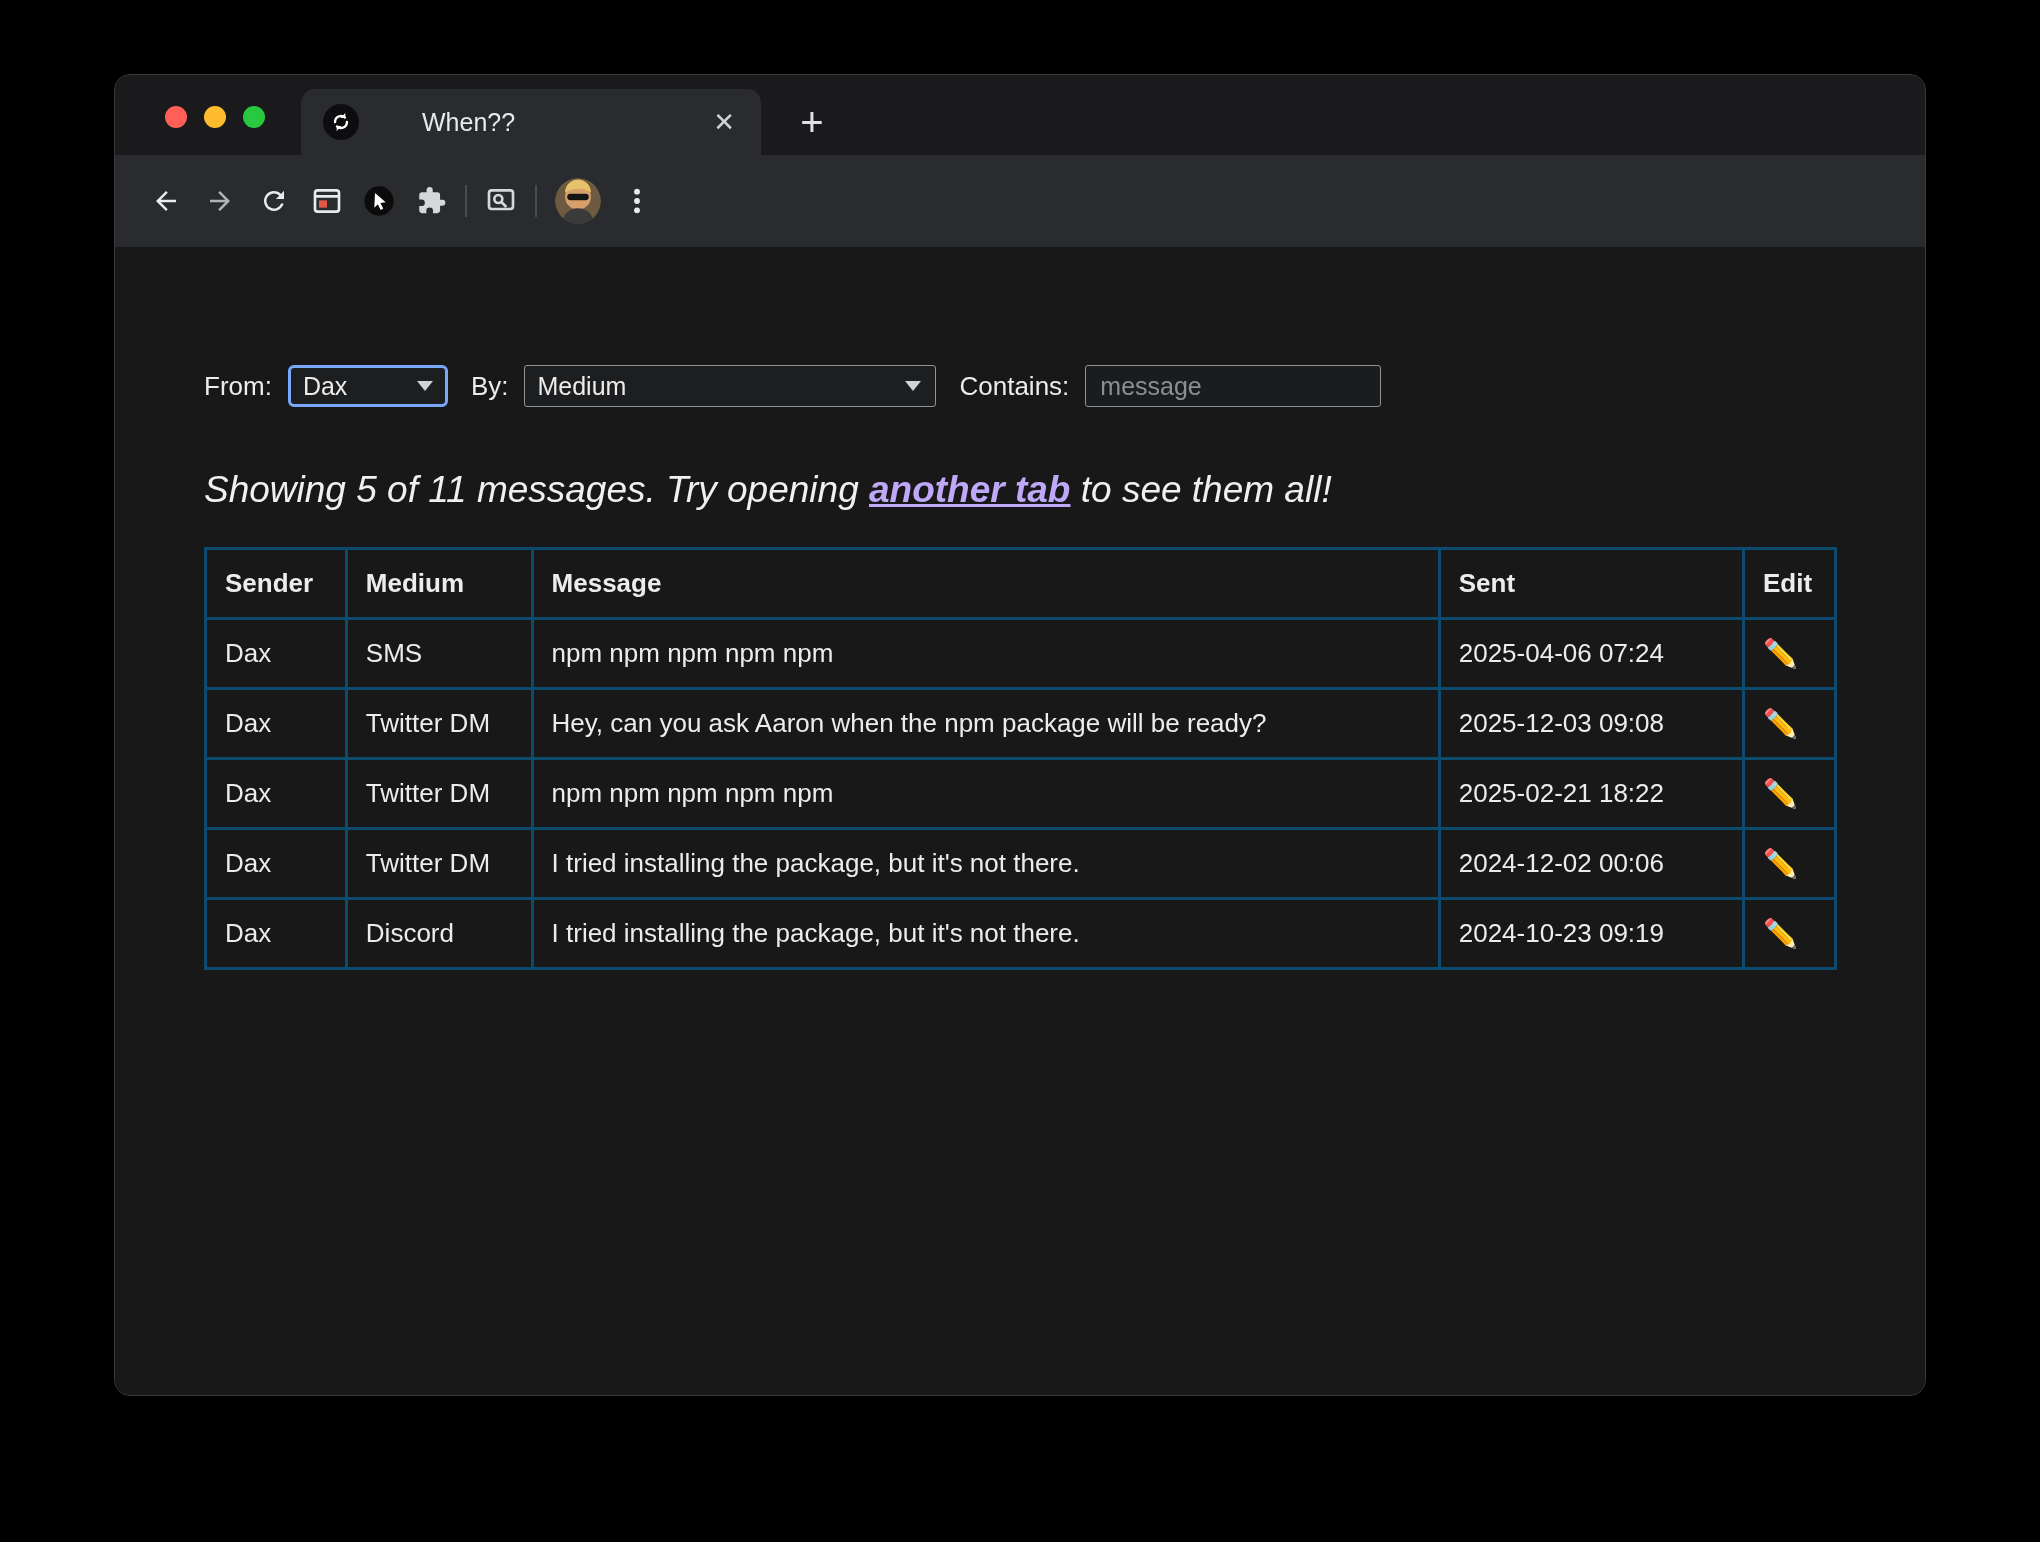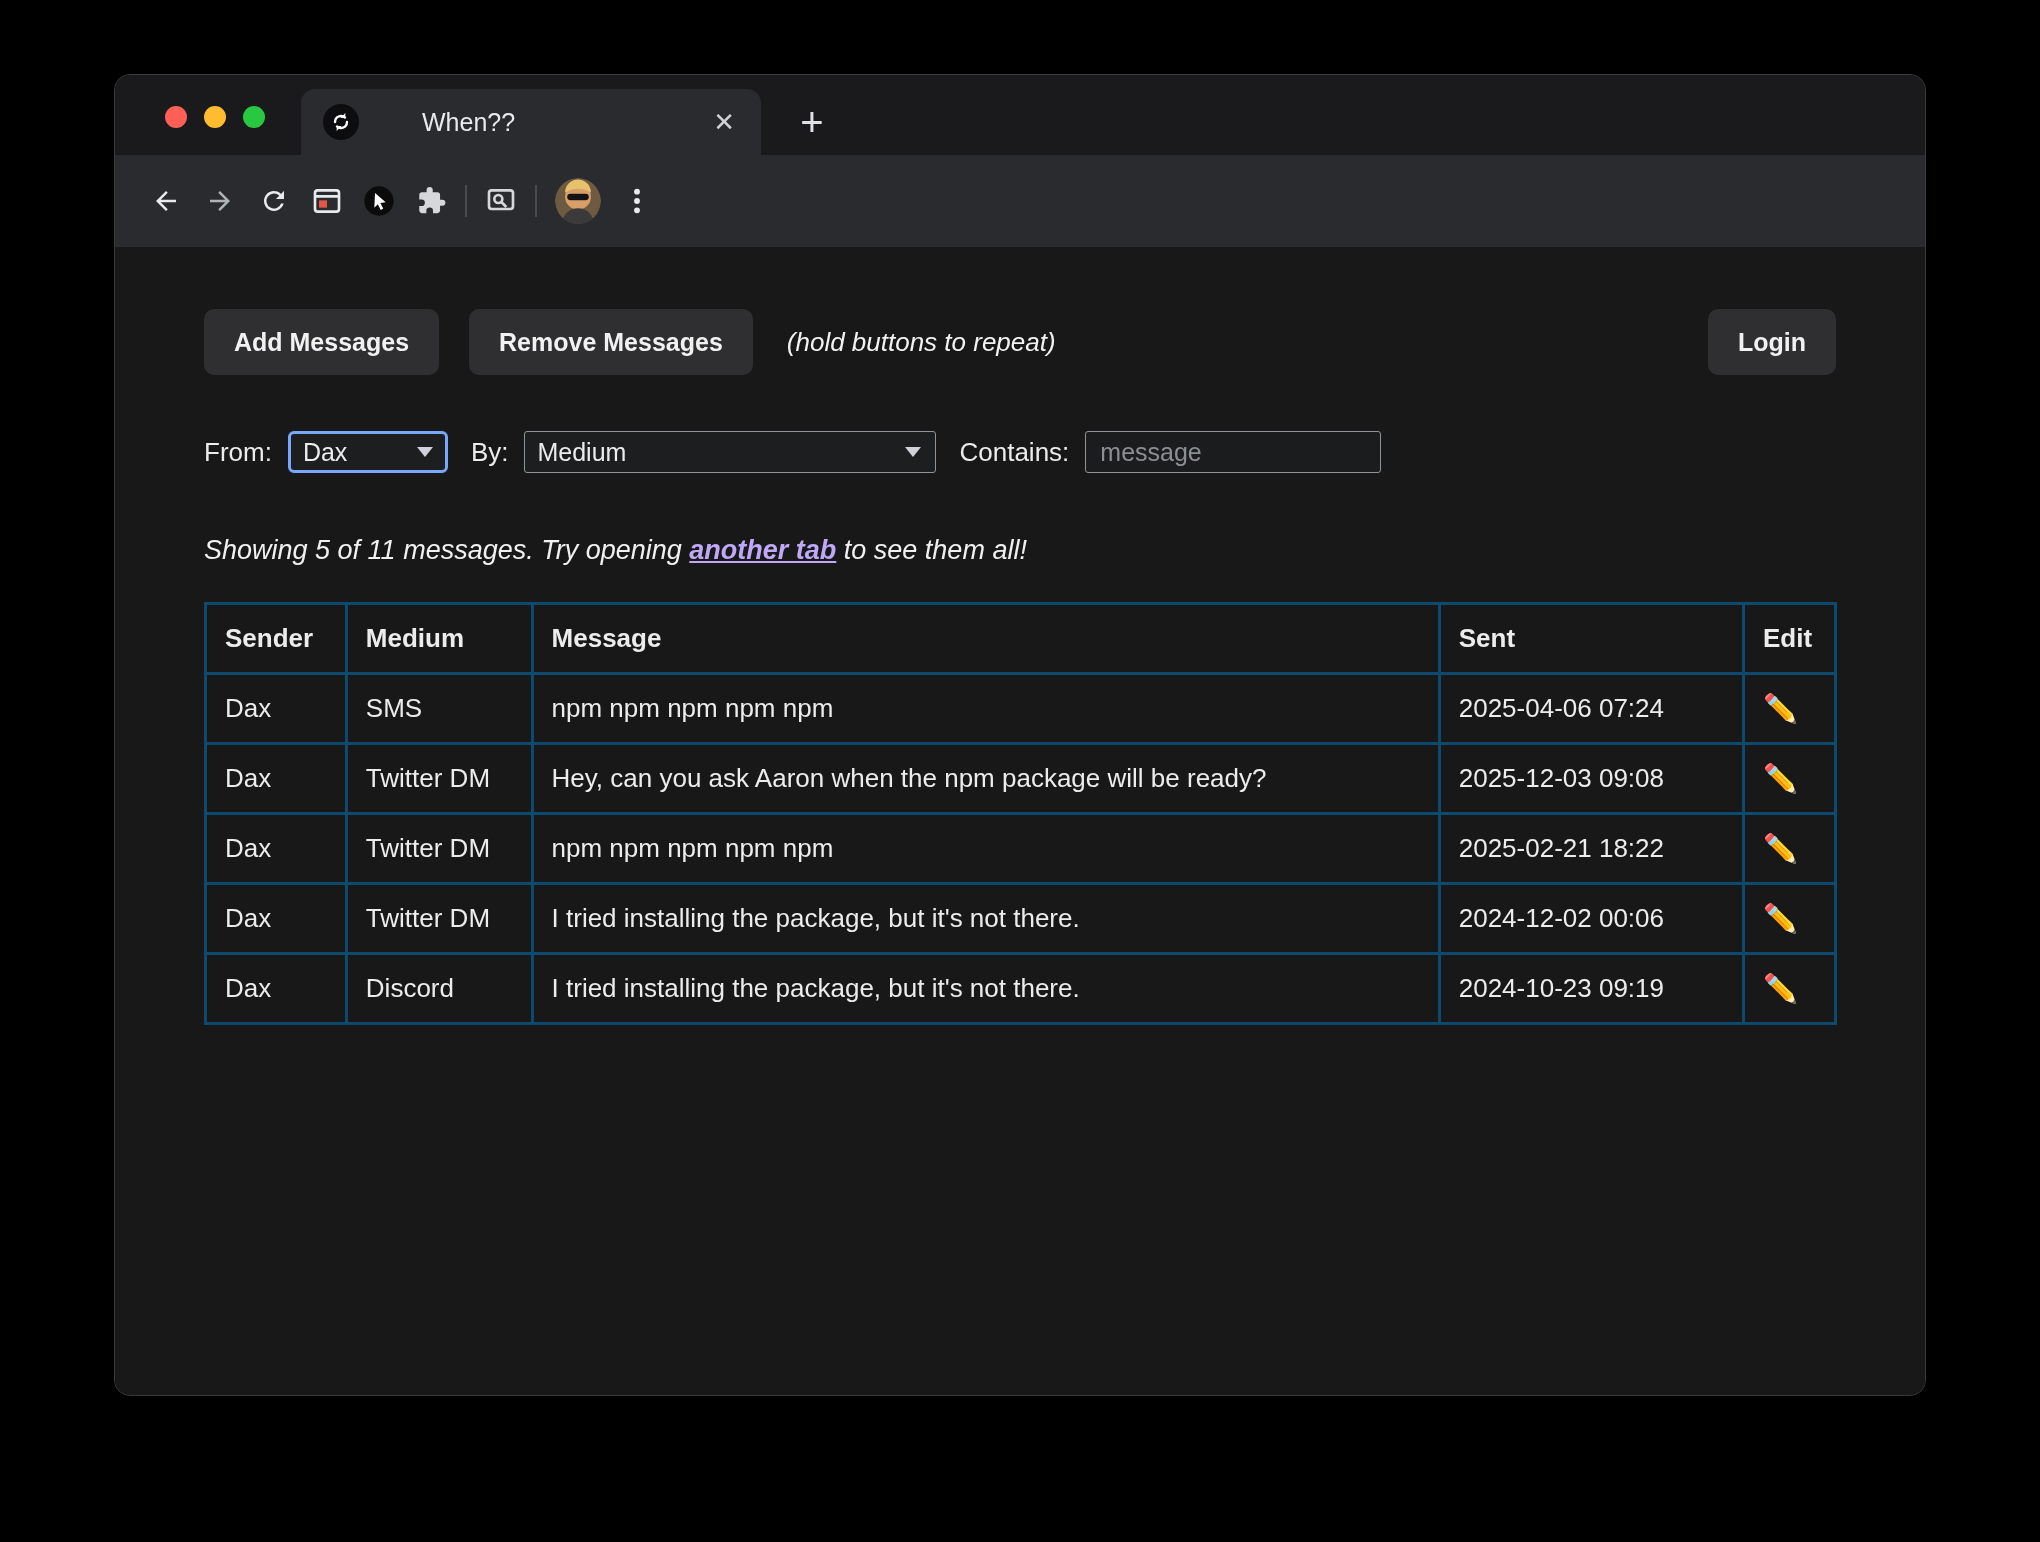--- a/index.html
+++ b/index.html
@@ -84,21 +84,21 @@
   }
   .contains-input::placeholder{ color:#8a8f94; }
 
   .date-input{
     width:252px; height:46px; border:2px solid #8f9397; border-radius:8px;
     display:flex; align-items:center; padding:0 14px; gap:14px;
   }
   .date-text{ font-family:"DejaVu Sans Mono", monospace; font-size:24px; color:#e8eaed; letter-spacing:2px; flex:1; }
   .cal-icon svg{ width:28px; height:28px; display:block; }
 
-  .status{ margin-top:62px; font-style:italic; font-size:27px; color:#f0f0f0; }
+  .status{ margin-top:62px; font-style:italic; font-size:37px; color:#f0f0f0; }
   .status-link{ color:#bfa8f7; text-decoration:underline; font-weight:700; cursor:pointer; }
 
   table{ margin-top:36px; border-collapse:collapse; width:1633px; font-size:26px; color:#ececec; }
   th, td{ border:3px solid #0c4a6e; padding:0 18px; height:70px; text-align:left; font-weight:400; white-space:nowrap; }
   th{ font-weight:700; }
   td.edit-cell{ color:#e8b933; font-size:28px; }
   .edit-btn{ background:none; border:none; font-size:28px; color:inherit; cursor:pointer; padding:0; }
 </style>
 </head>
 <body>
@@ -184,26 +184,20 @@
       <svg viewBox="0 0 24 24">
           <circle cx="12" cy="5" r="2.2" fill="#e8eaed"></circle>
           <circle cx="12" cy="12" r="2.2" fill="#e8eaed"></circle>
           <circle cx="12" cy="19" r="2.2" fill="#e8eaed"></circle>
         </svg>
     </button>
   </div>
 
   <div class="content">
 
-    <div class="actions-row">
-      <button class="btn">Add Messages</button>
-      <button class="btn btn-remove">Remove Messages</button>
-      <span class="hint">(hold buttons to repeat)</span>
-      <button class="btn btn-login">Login</button>
-    </div>
 
     <div class="filters-row">
       <div class="filter-group">
         <label>From:</label>
         <span class="select-wrap">
           <select class="from-select">
             <option>Dax</option>
           </select>
         </span>
       </div>

